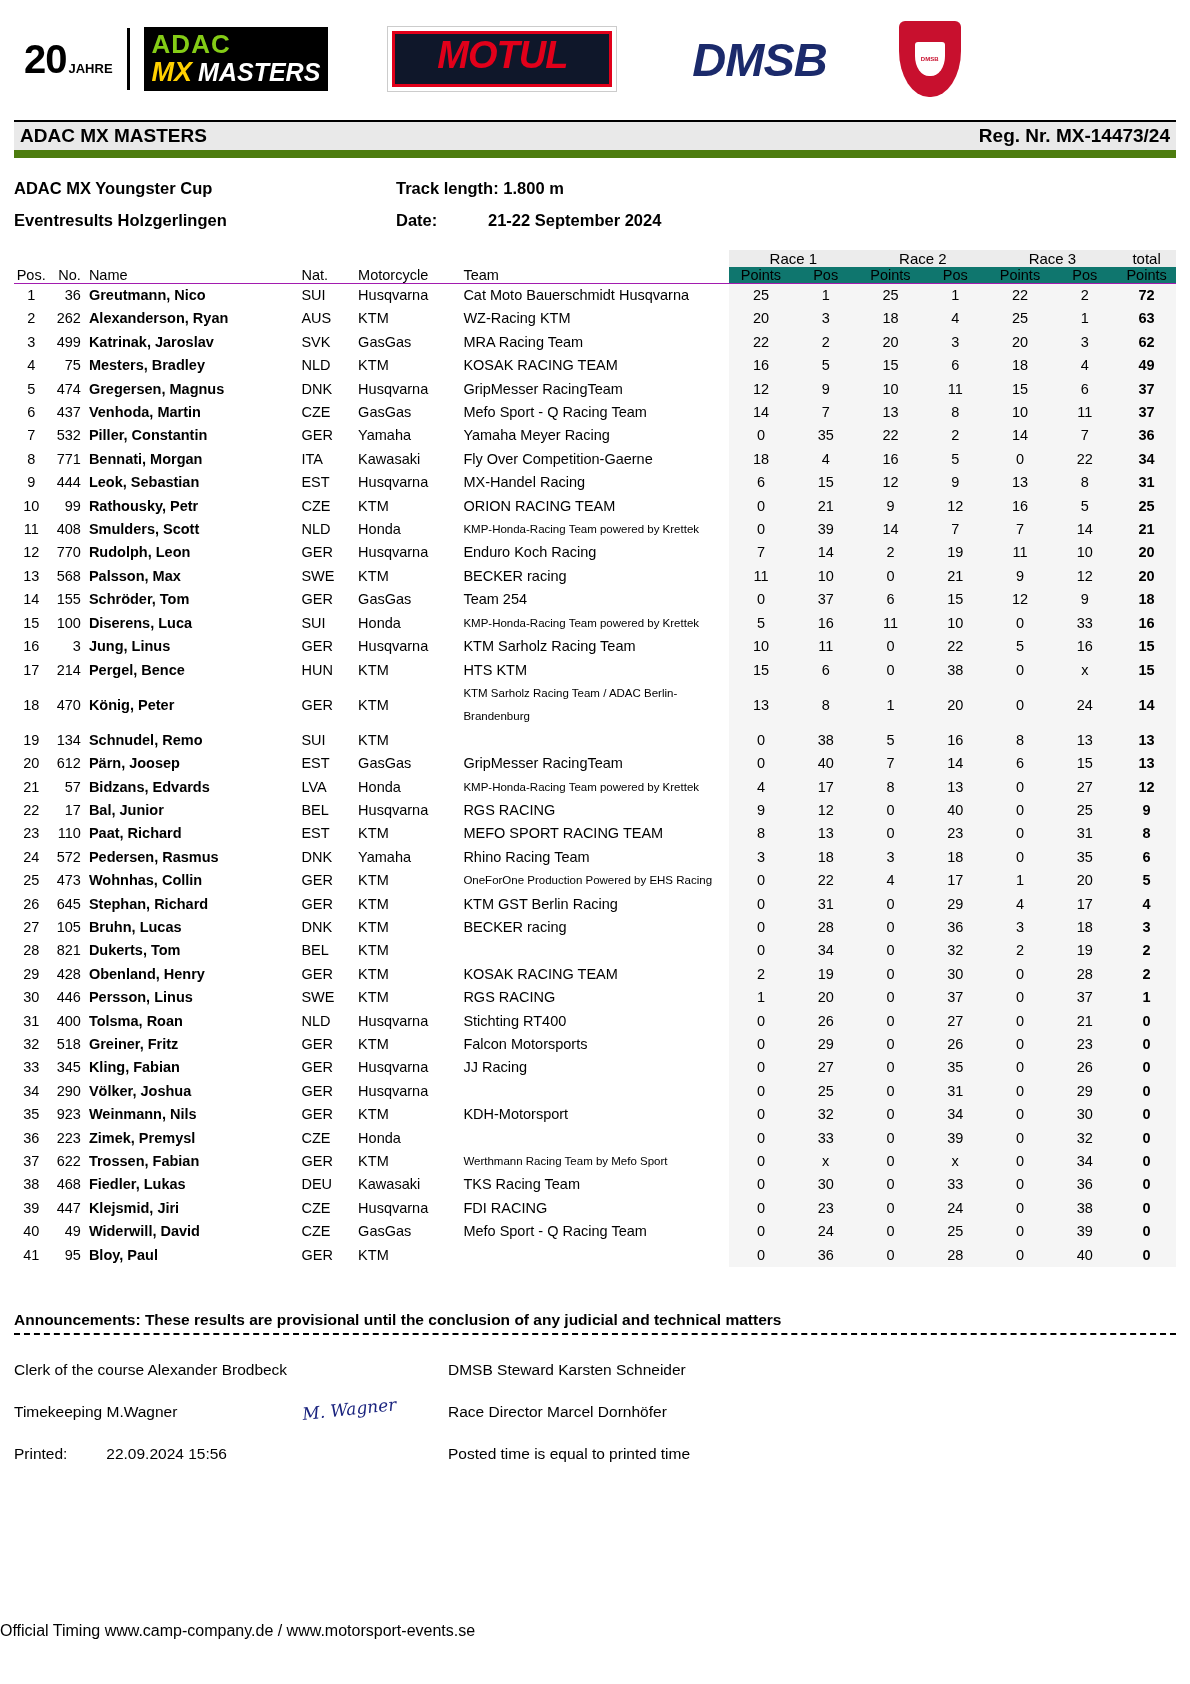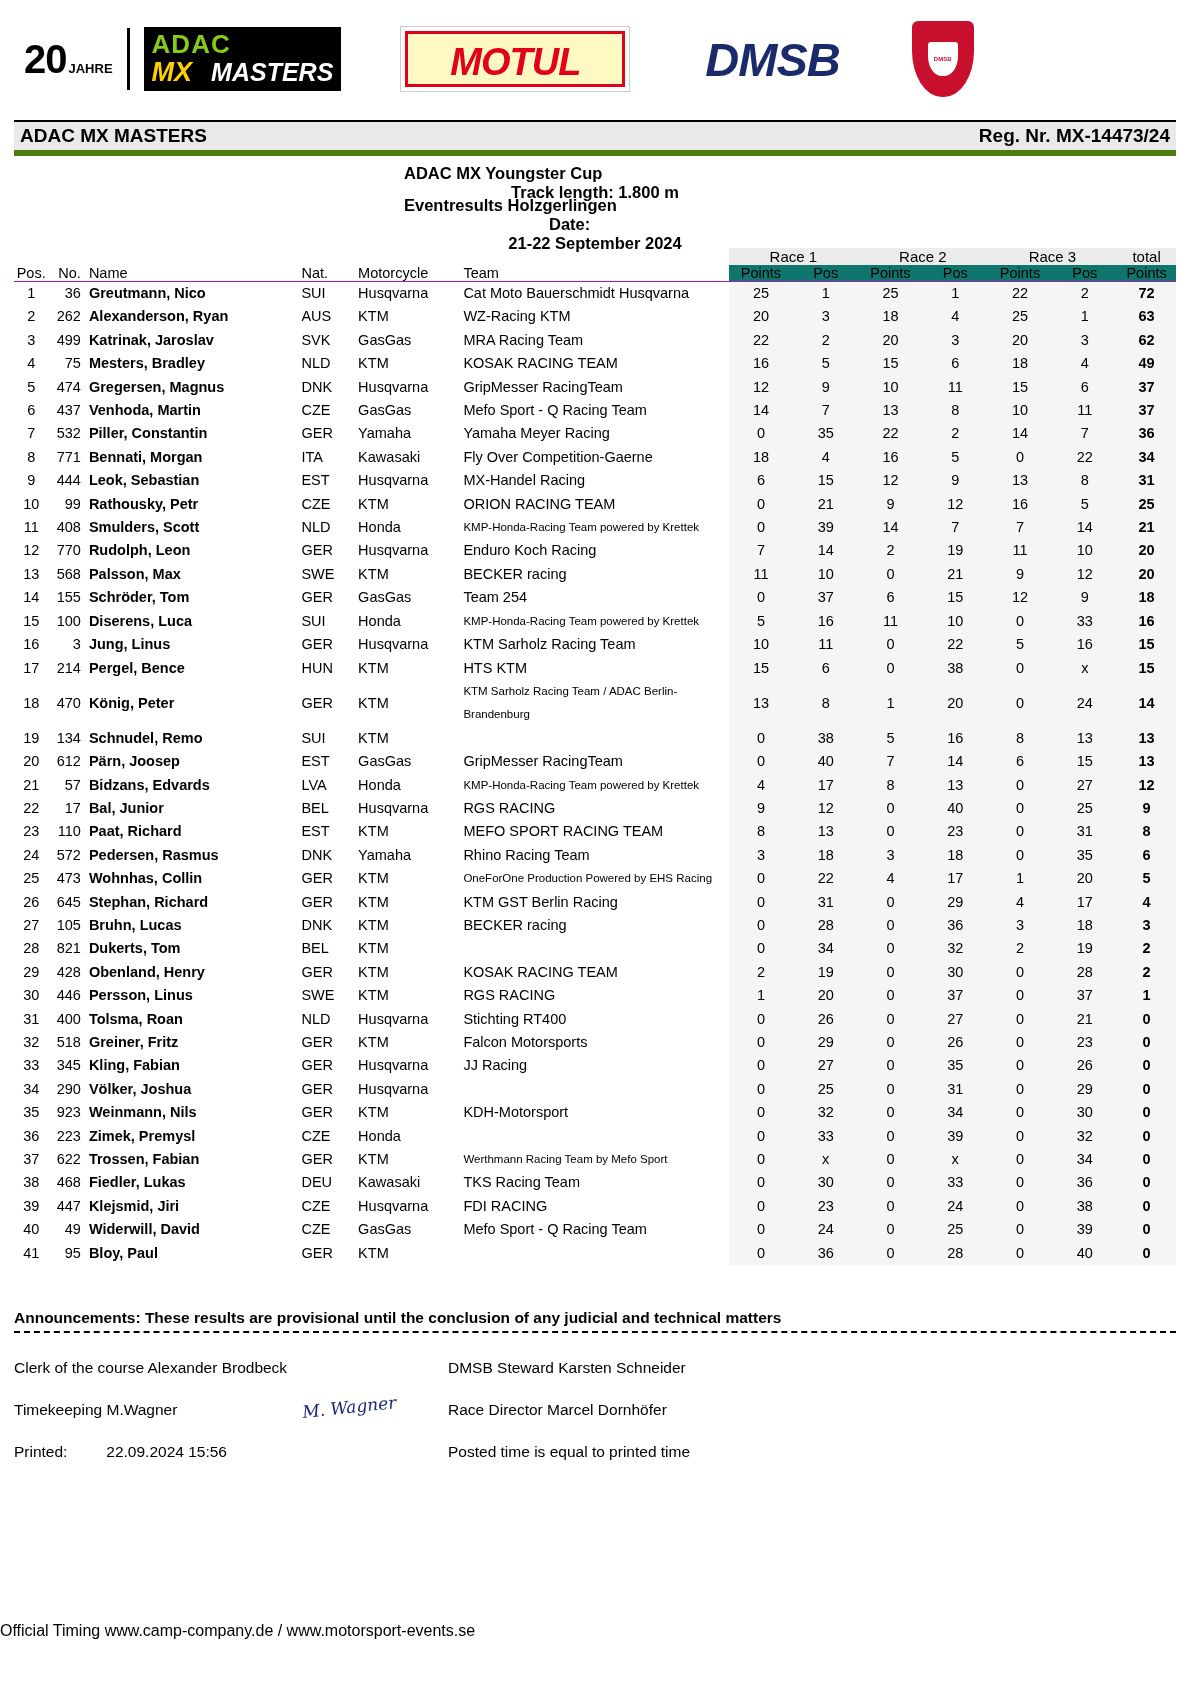--- a/index.html
+++ b/index.html
@@ -69,21 +69,21 @@
   .adac-top {
     color: #84cc16;
     font-size: 26px;
     font-weight: bold;
     letter-spacing: 1px;
     line-height: 1.05;
   }
   .adac-bottom {
     display: flex;
     align-items: baseline;
-    gap: 19px;
+    gap: 6px;
     line-height: 1.05;
   }
   .adac-mx {
     color: #ffd000;
     font-size: 27px;
     font-weight: bold;
     font-style: italic;
     letter-spacing: 0px;
   }
   .adac-masters {
@@ -97,25 +97,25 @@
     border: 4px solid #ffffff;
     background: #e2001a;
     width: 228px;
     height: 64px;
     display: flex;
     align-items: center;
     justify-content: center;
     box-shadow: 0 0 0 1px #ccc;
   }
   .motul-inner {
-    background: #fef9c3;
+    background: #0f172a;
     width: 214px;
     height: 50px;
     display: flex;
-    align-items: flex-end;
+    align-items: flex-start;
     justify-content: center;
   }
   .motul-text {
     color: #e2001a;
     font-size: 38px;
     font-weight: bold;
     font-style: italic;
     letter-spacing: -1px;
   }
   .dmsb {
@@ -152,38 +152,37 @@
     line-height: 1.1;
     overflow: hidden;
   }
 
   
   .title-bar {
     display: flex;
     justify-content: space-between;
     align-items: center;
     border-top: 2px solid #000;
-    border-bottom: 6px solid #4d7c0f;
+    border-bottom: 8px solid #4d7c0f;
     background: #e9e9e9;
     padding: 3px 6px;
     font-size: 19px;
     font-weight: bold;
     margin-top: 2px;
   }
 
   .meta {
     margin-top: 8px;
     font-size: 16.5px;
     font-weight: bold;
   }
   .meta-row {
     display: flex;
-    align-items: center;
+    align-items: flex-end;
     height: 32px;
-    flex-direction: column;
   }
   .meta-label { width: 382px; }
   .meta-key { width: 92px; }
 
   
   table.results {
     width: 100%;
     border-collapse: collapse;
     font-size: 14.5px;
     margin-top: 20px;

